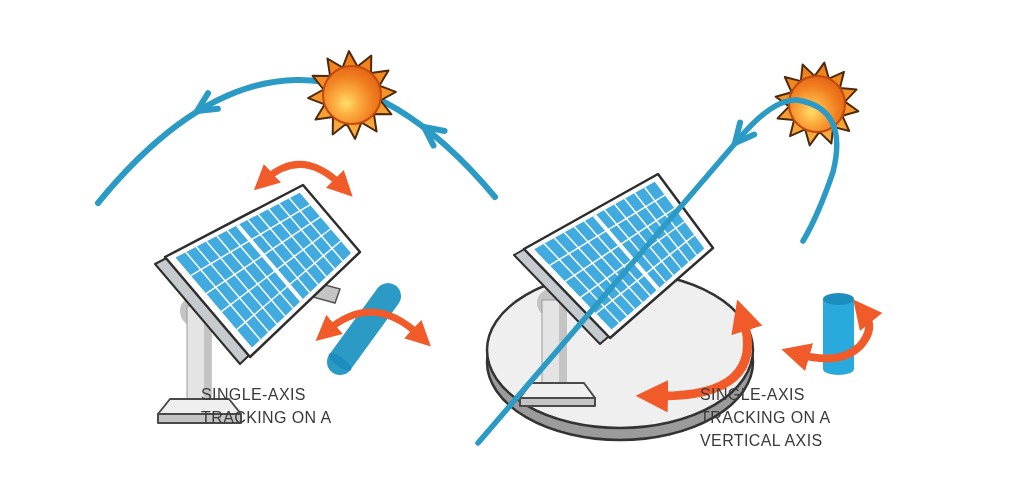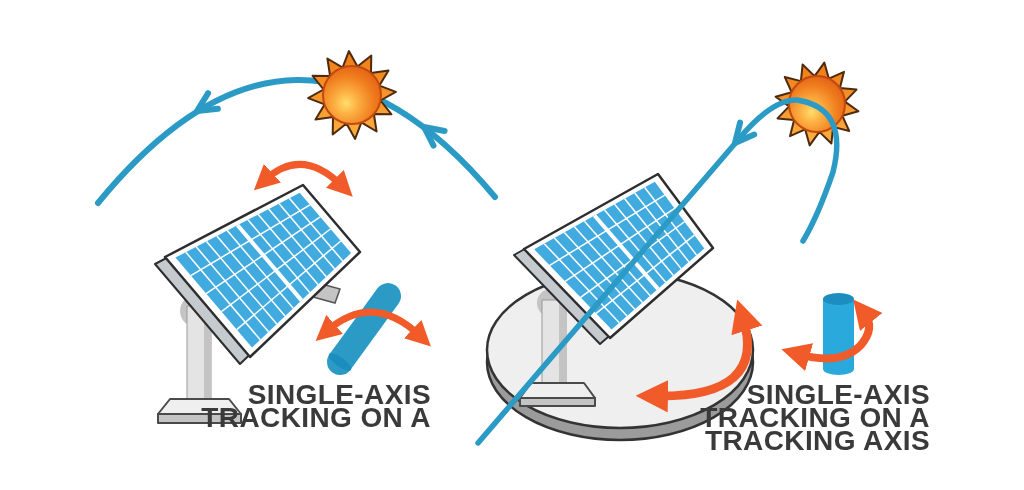--- a/index.html
+++ b/index.html
@@ -13,21 +13,21 @@
   .panel-face{fill:var(--panel-frame-white);stroke:var(--outline-dark);stroke-width:2.5;stroke-linejoin:round;}
   .panel-back{fill:#C4CACD;stroke:var(--outline-dark);stroke-width:2;stroke-linejoin:round;}
   .metal-light{fill:var(--metal-gray-light);}
   .metal-mid{fill:var(--metal-gray-mid);}
   .base-top{fill:#EFEFEF;stroke:#4a4a4a;stroke-width:2;stroke-linejoin:round;}
   .base-front{fill:var(--metal-gray-mid);stroke:#4a4a4a;stroke-width:2;stroke-linejoin:round;}
   .cyl-body{fill:var(--cylinder-blue);}
   .cyl-cap{fill:var(--cylinder-cap);}
   .sun-rays{fill:url(#sunRays);stroke:#4E2A0E;stroke-width:2;stroke-linejoin:round;}
   .sun-core{fill:url(#sunCore);stroke:#C2490F;stroke-width:2;}
-  .caption{position:absolute;width:230px;text-align:right;font-weight:700;font-size:28px;
+  .caption{position:absolute;width:230px;text-align:left;font-weight:400;font-size:16px;
            line-height:23px;letter-spacing:.4px;color:var(--text-color);}
   .caption span{display:block;}
 </style>
 </head>
 <body>
 
 <div id="stage">
   <svg width="1024" height="490" viewBox="0 0 1024 490">
     <defs>
       <radialGradient id="sunCore" cx="0.40" cy="0.64" r="0.78">
@@ -154,15 +154,15 @@
     </g>
   </svg>
 
   <div class="caption" style="left:201px;top:383px;">
     <span>SINGLE-AXIS</span>
     <span>TRACKING ON A</span>
   </div>
   <div class="caption" style="left:700px;top:383px;">
     <span>SINGLE-AXIS</span>
     <span>TRACKING ON A</span>
-    <span>TRACKING AXIS</span>
+    <span>VERTICAL AXIS</span>
   </div>
 </div>
 
 </body></html>

